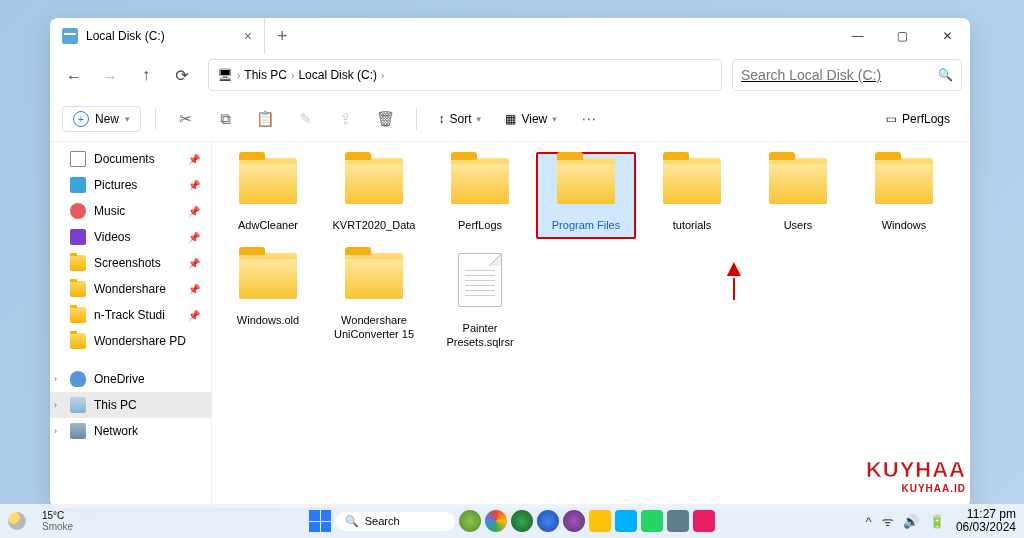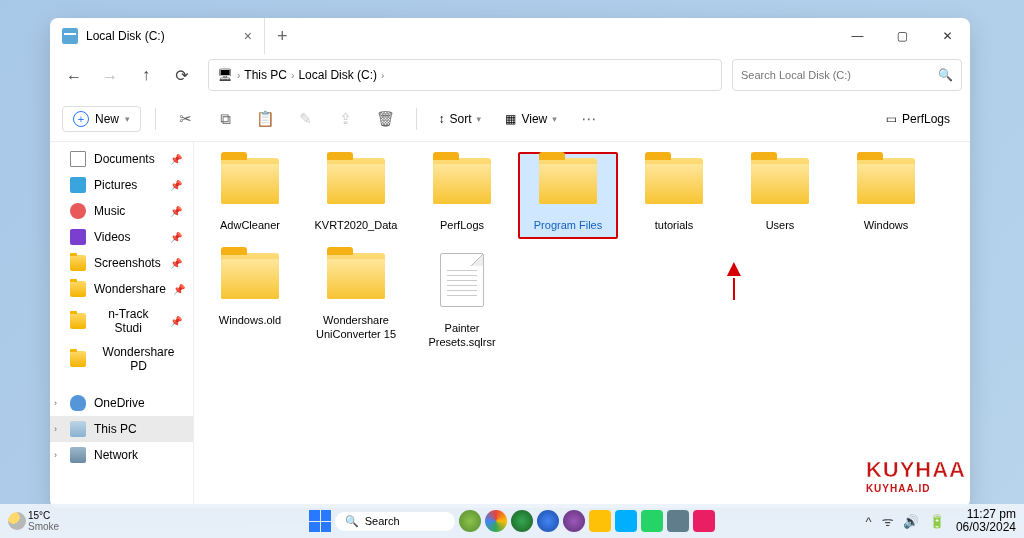--- a/index.html
+++ b/index.html
@@ -17,33 +17,33 @@
 .win-controls { margin-left: auto; display: flex; }
 .win-btn { width: 45px; height: 36px; display: flex; align-items: center; justify-content: center; font-size: 12px; color: #333; cursor: pointer; }
 
 .navbar { display: flex; align-items: center; height: 42px; padding: 0 8px; gap: 4px; }
 .nav-arrow { width: 32px; height: 32px; display: flex; align-items: center; justify-content: center; color: #444; cursor: pointer; border-radius: 4px; font-size: 16px; }
 .nav-arrow.disabled { color: #bbb; }
 .breadcrumb-bar { flex: 1; display: flex; align-items: center; height: 32px; border: 1px solid #ddd; border-radius: 4px; padding: 0 8px; gap: 4px; font-size: 12px; margin: 0 6px; }
 .breadcrumb-bar .chev { color: #888; font-size: 10px; }
 .bc-icon { width: 16px; height: 16px; display: flex; align-items: center; justify-content: center; }
 .search-bar { width: 230px; height: 32px; border: 1px solid #ddd; border-radius: 4px; display: flex; align-items: center; padding: 0 8px; gap: 6px; font-size: 12px; color: #888; }
-.search-bar input { border: none; outline: none; flex: 1; font-size: 11px; }
+.search-bar input { border: none; outline: none; flex: 1; font-size: 14px; text-decoration: underline; }
 
 .toolbar { display: flex; align-items: center; height: 46px; padding: 0 12px; gap: 8px; border-bottom: 1px solid #eee; }
 .btn-new { display: flex; align-items: center; gap: 6px; padding: 4px 10px; border: 1px solid #ddd; border-radius: 4px; font-size: 12px; cursor: pointer; }
 .plus-circle { width: 16px; height: 16px; border-radius: 50%; border: 1.5px solid #2979ff; color: #2979ff; display: flex; align-items: center; justify-content: center; font-size: 11px; }
 .tbicon { width: 32px; height: 32px; display: flex; align-items: center; justify-content: center; color: #666; cursor: pointer; border-radius: 4px; font-size: 15px; }
 .tbicon.disabled { color: #ccc; }
 .sep { width: 1px; height: 22px; background: #ddd; margin: 0 6px; }
 .tb-label { display: flex; align-items: center; gap: 5px; font-size: 12px; padding: 4px 8px; cursor: pointer; }
 .toolbar .right { margin-left: auto; }
 
 .body { flex: 1; display: flex; overflow: hidden; }
-.sidebar { width: 144px; border-right: 1px solid #eee; overflow-y: auto; padding: 4px 0; font-size: 12px; text-align: center; }
+.sidebar { width: 162px; border-right: 1px solid #eee; overflow-y: auto; padding: 4px 0; font-size: 12px; }
 .side-item { display: flex; align-items: center; gap: 8px; padding: 5px 10px 5px 20px; cursor: pointer; position: relative; }
 .side-item.selected { background: #eaeaea; }
 .side-item .pin { margin-left: auto; color: #888; font-size: 10px; }
 .side-item .chev { position: absolute; left: 4px; font-size: 9px; color: #666; }
 .side-sep { height: 12px; }
 .side-ico { width: 16px; height: 16px; flex-shrink: 0; }
 .ico-folder { background: linear-gradient(#ffd96a,#f4b400); border-radius: 2px; position: relative; }
 .ico-folder::before { content:''; position:absolute; top:-2px; left:0; width:7px; height:3px; background:#f4b400; border-radius:1px 1px 0 0; }
 .ico-doc { background: #fff; border: 1px solid #888; border-radius: 1px; }
 .ico-pic { background: #3aa5dd; border-radius: 2px; }
@@ -62,26 +62,26 @@
 .big-folder::after { content:''; position:absolute; inset:6px 0 0 0; background: linear-gradient(#ffe69a,#f7c433); border-radius:2px; }
 .big-file { width: 44px; height: 54px; background: #fff; border: 1px solid #bbb; border-radius: 2px; position: relative; margin-bottom: 6px; }
 .big-file::before { content:''; position:absolute; top:0; right:0; width:12px; height:12px; background:linear-gradient(135deg,transparent 48%, #bbb 50%, #eee 52%); }
 .big-file .lines { position:absolute; top:16px; left:6px; right:6px; bottom:6px; background: repeating-linear-gradient(#ccc 0, #ccc 1px, transparent 1px, transparent 5px); }
 .item-label { font-size: 11px; text-align: center; line-height: 1.25; word-break: break-word; max-width: 96px; margin-top: 9px; }
 .item.selected .item-label { color: #1560c0; }
 
 .arrow-up { position: absolute; top: 254px; left: 722px; color: #d40000; font-size: 24px; font-weight: bold; pointer-events: none; }
 .arrow-up::after { content:''; display:block; width:2px; height:22px; background:#d40000; margin:-4px auto 0; }
 
-.watermark { position: absolute; right: 58px; bottom: 44px; font-weight: 900; font-family: Arial Black, sans-serif; }
+.watermark { position: absolute; right: 58px; bottom: 44px; text-align: right; font-weight: 900; font-family: Arial Black, sans-serif; }
 .watermark .l1 { font-size: 22px; color: #c41414; letter-spacing: 1px; -webkit-text-stroke: 0.5px #fff; }
 .watermark .l2 { font-size: 10px; color: #c41414; letter-spacing: 1px; }
 
 .taskbar { position: absolute; left: 0; right: 0; bottom: 0; height: 34px; background: rgba(235,242,250,0.92); display: flex; align-items: center; padding: 0 8px; gap: 4px; font-size: 10px; }
-.weather { display: flex; align-items: center; gap: 2px; }
+.weather { display: flex; align-items: center; gap: 16px; }
 .weather-ico { width: 18px; height: 18px; background: radial-gradient(circle at 30% 30%, #ffd86b 35%, transparent 36%), #b8b8b8; border-radius: 50%; }
 .weather-txt { line-height: 1.1; }
 .tb-center { position: absolute; left: 50%; transform: translateX(-50%); display: flex; align-items: center; gap: 4px; }
 .start { width: 22px; height: 22px; display: grid; grid-template: 1fr 1fr / 1fr 1fr; gap: 1px; cursor: pointer; }
 .start div { background: #2979ff; }
 .search-pill { display: flex; align-items: center; gap: 6px; background: #fff; border-radius: 14px; padding: 3px 10px; font-size: 11px; width: 120px; cursor: pointer; }
 .app-ico { width: 22px; height: 22px; border-radius: 50%; cursor: pointer; }
 .tb-right { margin-left: auto; display: flex; align-items: center; gap: 10px; }
 .tray-ico { font-size: 13px; color: #444; }
 .clock { text-align: right; line-height: 1.1; font-size: 12px; }

